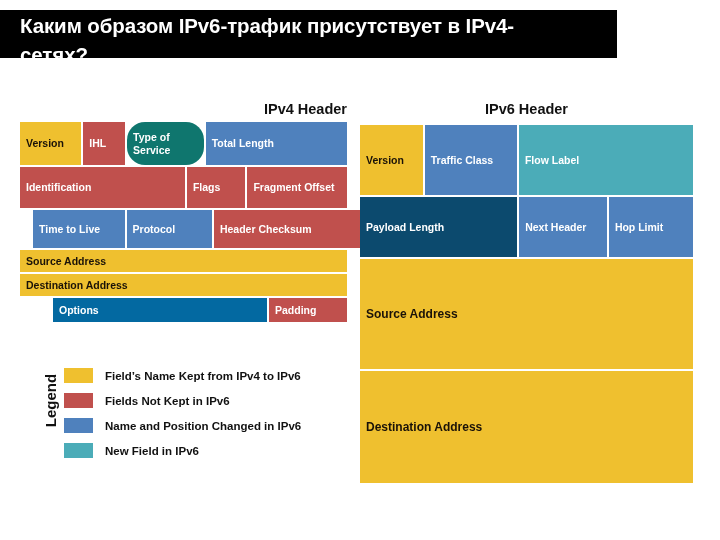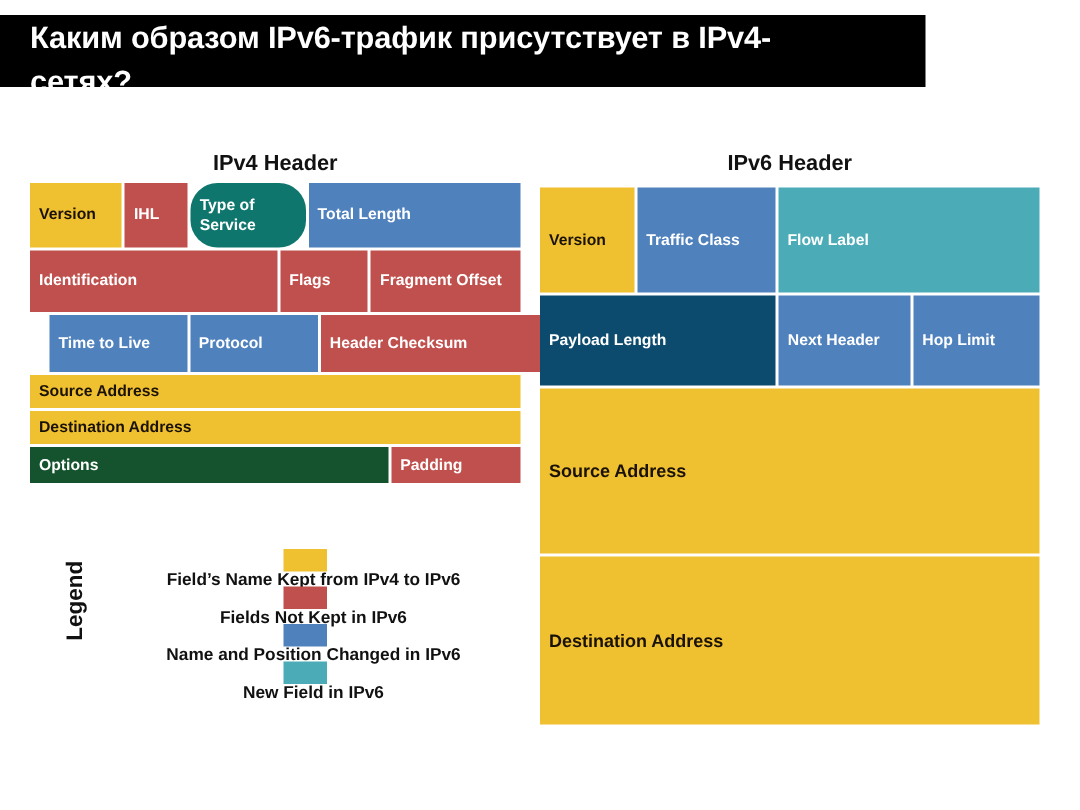--- a/index.html
+++ b/index.html
@@ -40,21 +40,21 @@
   }
 
   
   .section-caption {
     position: absolute;
     font-size: 14.5px;
     font-weight: bold;
     color: #111111;
     text-align: center;
   }
-  #ipv4-caption { left: 20px;  top: 101px; width: 327px; }
+  #ipv4-caption { left: 20px;  top: 101px; width: 327px; text-align: right; }
   #ipv6-caption { left: 360px; top: 101px; width: 333px; text-align: center; }
 
   
   .hdr-table {
     position: absolute;
     display: flex;
     flex-direction: column;
     gap: 2px;
     box-sizing: border-box;
   }
@@ -119,21 +119,21 @@
     position: absolute;
     left: 42px;
     top: 0;
     width: 278px;
     display: flex;
     flex-direction: column;
     gap: 6px;
   }
   .legend-row {
     display: flex;
-    flex-direction: column;
+    flex-direction: row;
     align-items: center;
     height: 19px;
   }
   .legend-swatch {
     width: 29px;
     height: 15px;
     flex: 0 0 auto;
   }
   .legend-label {
     margin-left: 12px;
@@ -193,21 +193,21 @@
       <div class="cell dark" style="background: rgb(239, 192, 47); flex: 327 1 0px;">
         <span>Source Address</span>
       </div>
     </div>
     <div class="hdr-row r5">
       <div class="cell dark" style="background: rgb(239, 192, 47); flex: 327 1 0px;">
         <span>Destination Address</span>
       </div>
     </div>
     <div class="hdr-row r6">
-      <div class="cell light" style="background: #14532d; flex: 245 1 0px;">
+      <div class="cell light" style="background: #0369a1; flex: 245 1 0px; margin-left: 33px;">
         <span>Options</span>
       </div>
       <div class="cell light" style="background: rgb(192, 80, 77); flex: 80 1 0px;">
         <span>Padding</span>
       </div>
     </div>
   </div>
 
 <div class="section-caption" id="ipv6-caption">IPv6 Header</div>
 <div class="hdr-table" id="ipv6-table">

